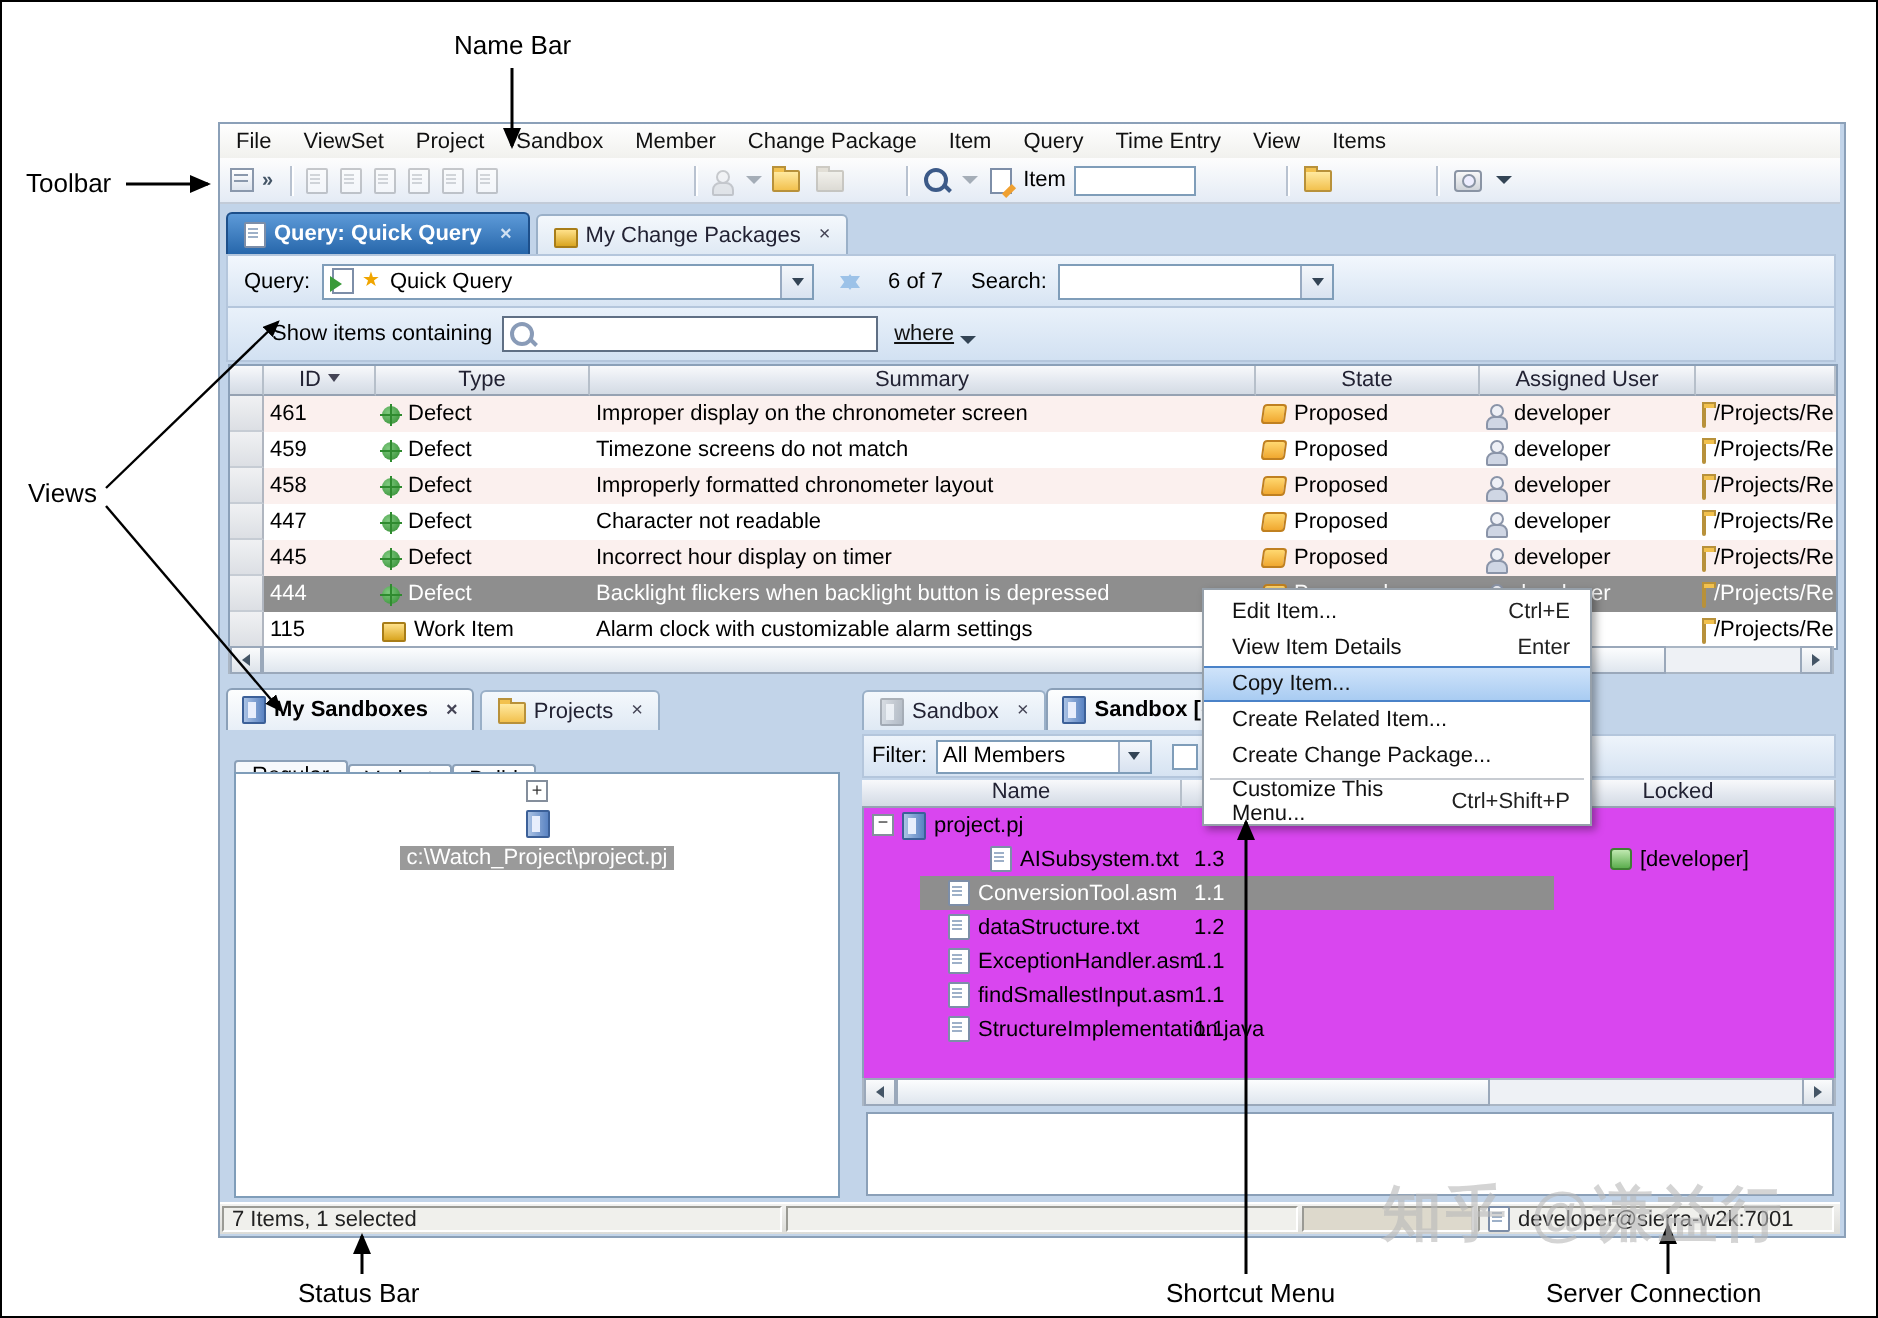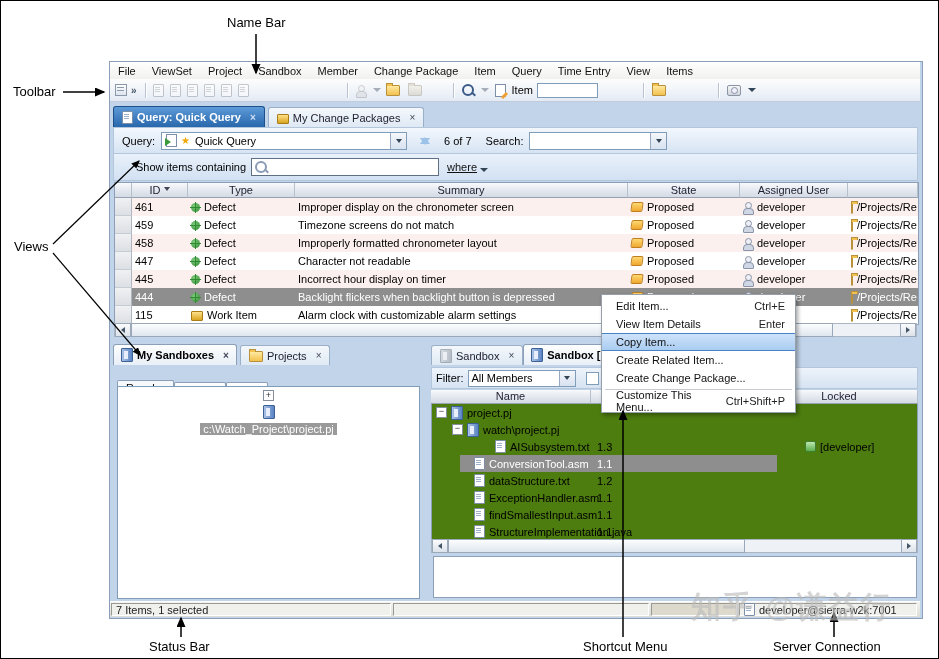--- a/index.html
+++ b/index.html
@@ -104,21 +104,21 @@
   .ltree-row{display:flex;align-items:center;gap:4px;padding:3px 2px;flex-direction:column;}
   .sel-gray{background:#9a9a9a;color:#fff;padding:0 3px;}
   
   .rtabbar{left:430px;top:344px;width:488px;height:20px;display:flex;align-items:flex-end;font-size:11px;}
   .fbar{left:430px;top:366px;width:487px;height:22px;background:linear-gradient(#eef4fb,#d6e3f2);border:1px solid #b4c6dc;
         display:flex;align-items:center;font-size:11px;box-sizing:border-box;}
   .checkbox{width:11px;height:11px;border:1px solid #7f9db9;background:#fff;margin-left:10px;}
   .rhead{left:430px;top:389px;width:487px;height:14px;display:grid;grid-template-columns:160px 170px 1fr;font-size:11px;}
   .rhead div{background:linear-gradient(#f8f9fb,#e1e6ee 60%,#d4dbe4);border-right:1px solid #b6bfca;border-bottom:1px solid #96a2b2;
              text-align:center;color:#223;overflow:hidden;line-height:13px;}
-  .rtree{left:430px;top:403px;width:487px;height:135px;background:#4d7c0f;font-size:11px;border-left:1px solid #8ba0b8;border-right:1px solid #8ba0b8;box-sizing:border-box;}
+  .rtree{left:430px;top:403px;width:487px;height:135px;background:#d946ef;font-size:11px;border-left:1px solid #8ba0b8;border-right:1px solid #8ba0b8;box-sizing:border-box;}
   .rrow{position:relative;height:17px;display:flex;align-items:center;gap:4px;white-space:nowrap;}
   .rev{position:absolute;left:165px;}
   .lockcell{position:absolute;left:373px;display:flex;align-items:center;gap:4px;}
   .rscroll{left:430px;top:538px;width:487px;}
   .notearea{left:432px;top:555px;width:482px;height:40px;background:#fff;border:1px solid #8ba0b8;}
   
   .statusbar{left:109px;top:600px;width:810px;height:15px;background:linear-gradient(#f2f2f0,#dcdcd8);border-top:1px solid #fff;
              display:flex;align-items:center;font-size:11px;color:#222;}
   .sseg{height:13px;border:1px solid;border-color:#9a9a94 #ffffff #ffffff #9a9a94;background:#f0f0ec;display:flex;align-items:center;padding:0 4px;box-sizing:border-box;}
   
@@ -442,25 +442,20 @@
     <div>Name</div>
     <div></div>
     <div>Locked</div>
   </div>
   <div class="abs rtree">
     <div class="rrow" style="padding-left:4px">
       <span class="minusbox"></span>
       <span class="ic ic-sandbox"></span>
       <span>project.pj</span>
     </div>
-    <div class="rrow" style="padding-left:20px">
-      <span class="minusbox"></span>
-      <span class="ic ic-sandbox"></span>
-      <span>watch\project.pj</span>
-    </div>
     <div class="rrow" style="padding-left:63px">
       <span class="ic ic-doc"></span>
       <span>AISubsystem.txt</span>
       <span class="rev">1.3</span>
       <span class="lockcell">
           <span class="ic ic-lockdev"></span>
           <span>[developer]</span>
         </span>
     </div>
     <div class="rrow">

